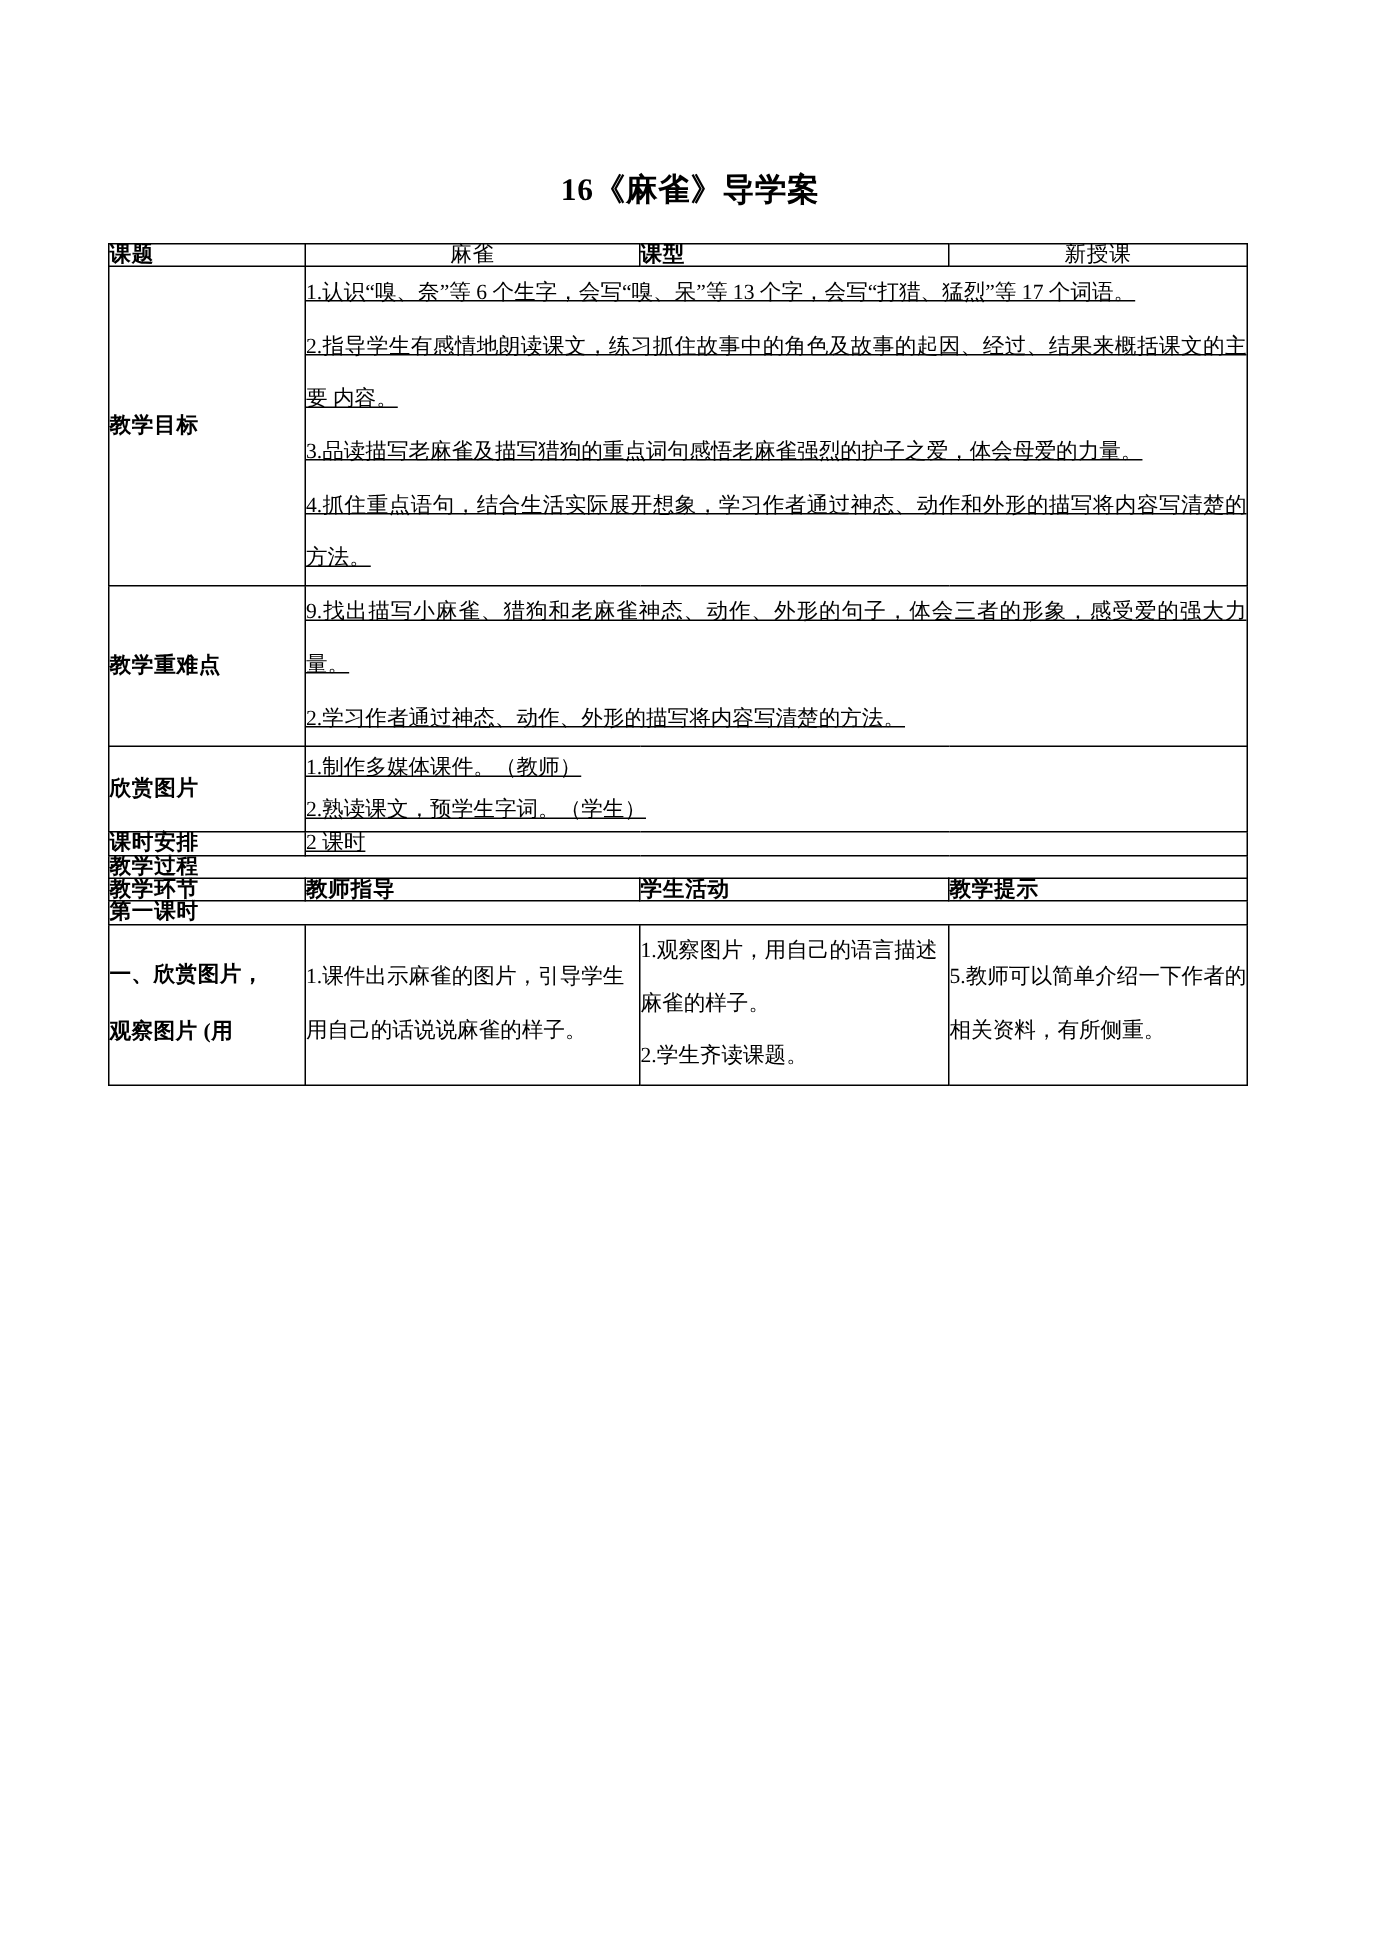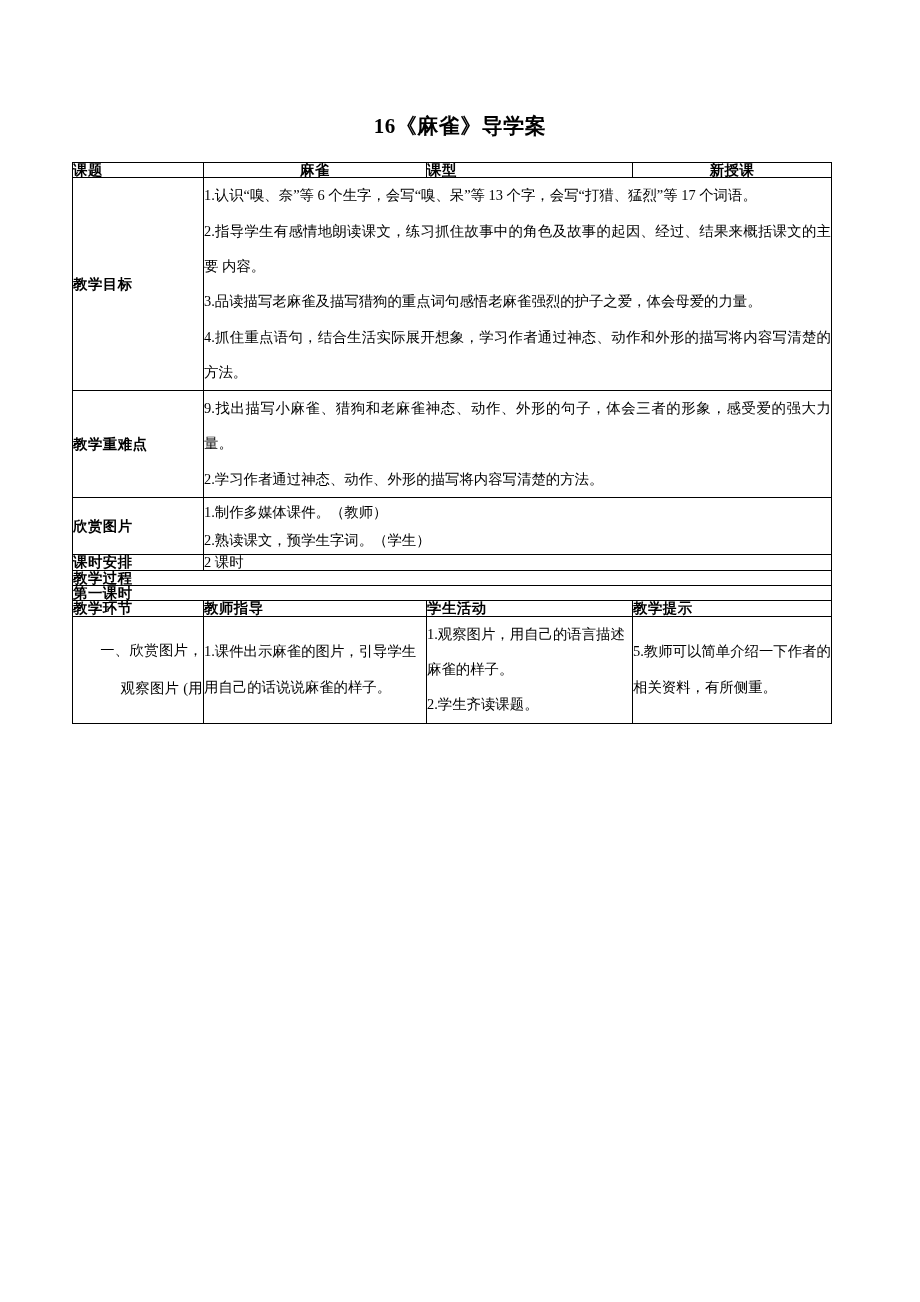--- a/index.html
+++ b/index.html
@@ -50,66 +50,68 @@
   }
   .label-cell {
     font-weight: bold;
     font-size: 15.5px;
     letter-spacing: 0.5px;
     padding: 4px 2px;
   }
   .center-cell {
     text-align: center;
     font-size: 15.5px;
-    font-weight: bold;
+    font-weight: normal;
     padding: 9px 2px;
     letter-spacing: 0.5px;
   }
   .section-cell {
     text-align: left;
     font-size: 15.5px;
     font-weight: bold;
     padding: 13px 2px;
     letter-spacing: 0.5px;
   }
   .body-cell {
     text-align: left;
     padding: 10px 8px 12px 10px;
     font-size: 14.4px;
+    text-decoration: underline;
   }
   .body-cell p {
     margin: 0;
     padding: 0 0 0 0;
     line-height: 2.45;
     text-align: justify;
     text-justify: inter-ideograph;
   }
   .plain-cell {
     text-align: left;
     padding: 8px 8px 8px 10px;
     font-size: 14.4px;
     line-height: 1.6;
+    text-decoration: underline;
   }
   .plain-cell p {
     margin: 0;
     line-height: 1.95;
   }
   .narrow-col-cell {
     text-align: left;
     padding: 8px 6px 10px 8px;
     font-size: 14.4px;
     vertical-align: top;
   }
   .narrow-col-cell p {
     margin: 0;
     line-height: 2.45;
   }
   .stage-cell {
-    text-align: right;
-    font-weight: normal;
+    text-align: left;
+    font-weight: bold;
     font-size: 15.5px;
     padding: 6px 2px 6px 4px;
     vertical-align: middle;
     letter-spacing: 0.3px;
     line-height: 2.6;
   }
   .stage-cell p {
     margin: 0;
     line-height: 2.6;
   }
@@ -170,31 +172,31 @@
       <tr>
         <td class="label-cell">课时安排</td>
         <td class="plain-cell" colspan="3">2 课时</td>
       </tr>
 
       <tr>
         <td class="section-cell" colspan="4">教学过程</td>
       </tr>
 
       <tr>
-        <td class="section-cell" colspan="4">第一课时</td>
-      </tr>
-
-      <tr>
         <td class="label-cell">教学环节</td>
         <td class="label-cell">教师指导</td>
         <td class="label-cell">学生活动</td>
         <td class="label-cell">教学提示</td>
       </tr>
 
       <tr>
+        <td class="section-cell" colspan="4">第一课时</td>
+      </tr>
+
+      <tr>
         <td class="stage-cell">
           <p>一、欣赏图片，</p>
           <p>观察图片 (用</p>
         </td>
         <td class="narrow-col-cell">
           <p>1.课件出示麻雀的图片，引导学生用自己的话说说麻雀的样子。</p>
         </td>
         <td class="narrow-col-cell">
           <p>1.观察图片，用自己的语言描述麻雀的样子。</p>
           <p>2.学生齐读课题。</p>

